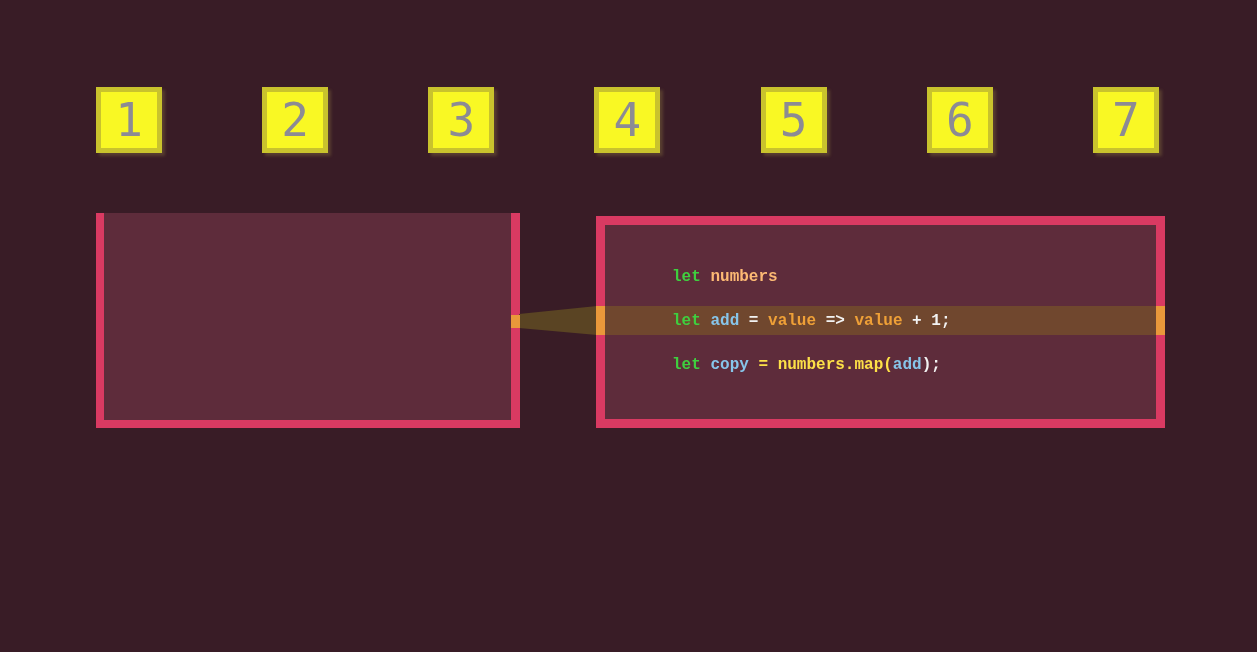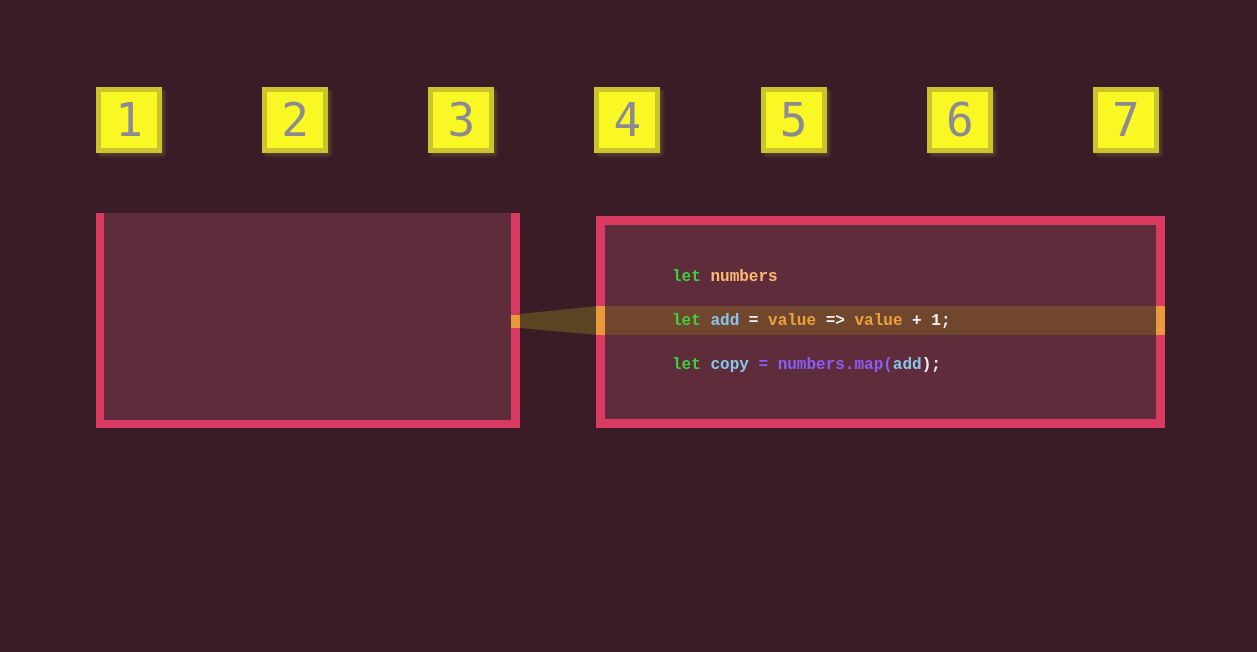--- a/index.html
+++ b/index.html
@@ -108,16 +108,16 @@
   </svg>
 
   <div class="hl-cap left-box-cap" id="cap-source" style="background: rgb(233, 152, 58);"></div>
   <div class="hl-band" id="hl-band" style="background: rgb(112, 71, 46);"></div>
   <div class="hl-cap border-left" id="cap-left" style="background: rgb(233, 152, 58);"></div>
   <div class="hl-cap border-right" id="cap-right" style="background: rgb(233, 152, 58);"></div>
 
   <div class="code-lines" id="code-lines">
       <div class="code-line"><span style="color: rgb(63, 207, 63);">let</span><span style="color: rgb(242, 242, 242);"> </span><span style="color: #fdba74;">numbers</span></div>
       <div class="code-line"><span style="color: rgb(63, 207, 63);">let</span><span style="color: rgb(242, 242, 242);"> </span><span style="color: rgb(135, 197, 234);">add</span><span style="color: rgb(242, 242, 242);"> = </span><span style="color: rgb(239, 160, 55);">value</span><span style="color: rgb(242, 242, 242);"> =&gt; </span><span style="color: rgb(239, 160, 55);">value</span><span style="color: rgb(242, 242, 242);"> + 1;</span></div>
-      <div class="code-line"><span style="color: rgb(63, 207, 63);">let</span><span style="color: rgb(242, 242, 242);"> </span><span style="color: rgb(135, 197, 234);">copy</span><span style="color: #8b5cf6;"> = numbers.map(</span><span style="color: rgb(135, 197, 234);">add</span><span style="color: rgb(242, 242, 242);">);</span></div>
+      <div class="code-line"><span style="color: rgb(63, 207, 63);">let</span><span style="color: rgb(242, 242, 242);"> </span><span style="color: rgb(135, 197, 234);">copy</span><span style="color: #fde047;"> = numbers.map(</span><span style="color: rgb(135, 197, 234);">add</span><span style="color: rgb(242, 242, 242);">);</span></div>
     </div>
 
 </div>
 
 </body></html>

